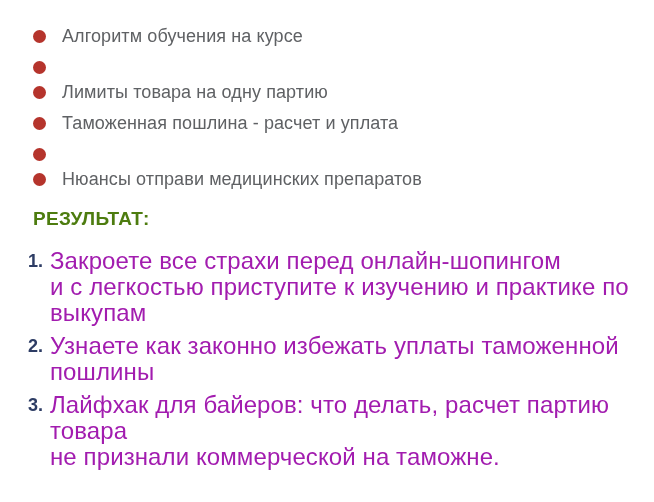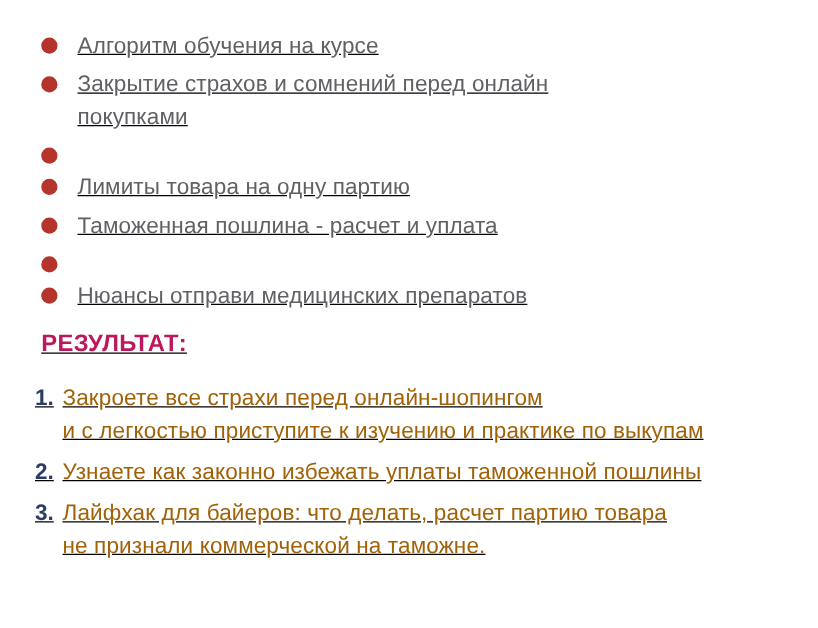--- a/index.html
+++ b/index.html
@@ -9,21 +9,20 @@
   }
   .page {
     position: relative;
     width: 654px;
     height: 502px;
     box-sizing: border-box;
     background: #ffffff;
     font-family: "Liberation Sans", sans-serif;
     padding: 23px 10px 0 33px;
     overflow: hidden;
-    text-decoration: underline;
   }
   
   .bullet-list {
     list-style: none;
     margin: 0;
     padding: 0;
   }
   .bullet-item {
     display: flex;
     align-items: flex-start;
@@ -43,21 +42,21 @@
     color: #5f6164;
     white-space: pre-line;
     letter-spacing: 0.1px;
   }
   
   .result-heading {
     margin: 16px 0 18px 0;
     font-size: 19px;
     line-height: 22px;
     font-weight: bold;
-    color: #be185d;
+    color: #4d7c0f;
     letter-spacing: 0.3px;
   }
   
   .result-list {
     list-style: none;
     margin: 0;
     padding: 0 0 0 0;
   }
   .result-item {
     display: flex;
@@ -66,41 +65,36 @@
   }
   .result-num {
     flex: none;
     font-size: 18px;
     line-height: 26px;
     font-weight: bold;
     color: #2d3c64;
     margin-right: 7px;
   }
   .result-text {
-    font-size: 18px;
+    font-size: 24px;
     line-height: 26px;
-    color: #a16207;
+    color: #a21caf;
     white-space: pre-line;
     letter-spacing: 0.1px;
   }
 </style>
 </head>
 <body>
 
 <div class="page">
 
   <ul class="bullet-list">
     <li class="bullet-item">
       <span class="bullet"></span>
       <span class="bullet-text">Алгоритм обучения на курсе</span>
-    </li>
-    <li class="bullet-item">
-      <span class="bullet"></span>
-      <span class="bullet-text">Закрытие страхов и сомнений перед онлайн
-покупками</span>
     </li>
     <li class="bullet-item">
       <span class="bullet"></span>
     </li>
     <li class="bullet-item">
       <span class="bullet"></span>
       <span class="bullet-text">Лимиты товара на одну партию</span>
     </li>
     <li class="bullet-item">
       <span class="bullet"></span>

